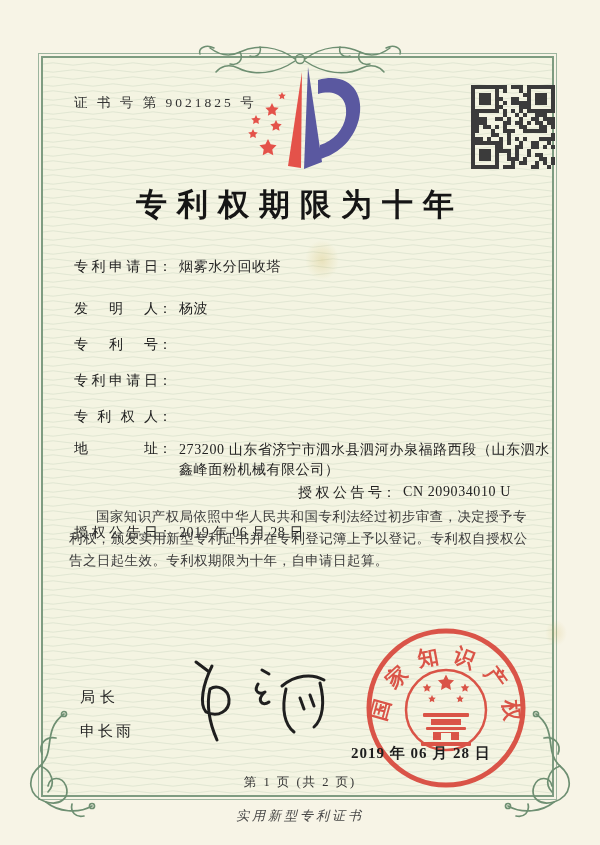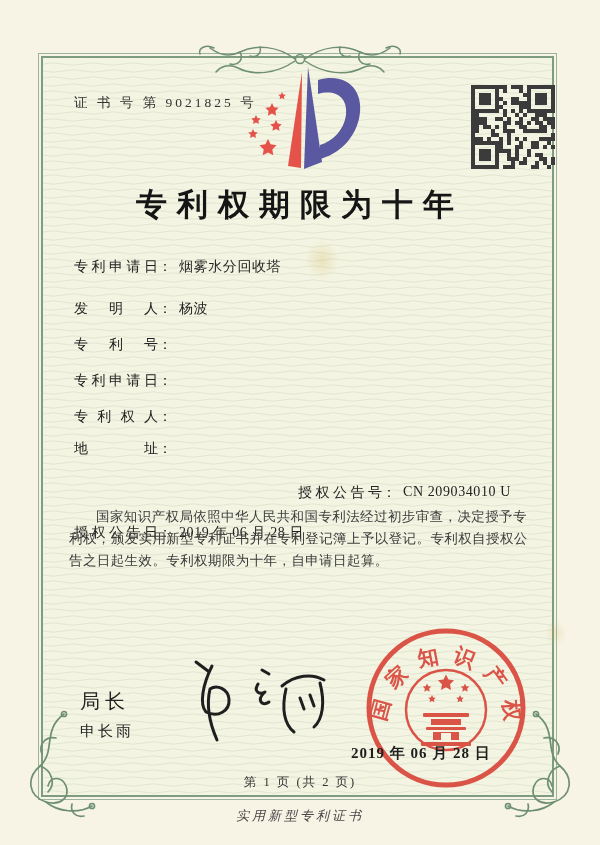--- a/index.html
+++ b/index.html
@@ -35,21 +35,21 @@
   .colon{flex:none;margin-right:7px;}
   .fvalue{letter-spacing:0.6px;}
   .fvalue.wrap{width:382px;line-height:1.45;}
   
   .body-text{
     position:absolute;left:69px;top:506px;width:464px;
     font-size:13.5px;line-height:1.62;color:#3c3c3c;letter-spacing:0.4px;
   }
   .body-text p{margin:0;text-indent:2em;}
   
-  .director-title{position:absolute;left:80px;top:688px;font-size:20px;letter-spacing:5px;color:#242424;}
+  .director-title{position:absolute;left:80px;top:688px;font-size:15px;letter-spacing:5px;color:#242424;}
   .director-name{position:absolute;left:80px;top:722px;font-size:15px;letter-spacing:3px;color:#242424;}
   .sig-svg{position:absolute;left:182px;top:652px;}
   .seal-svg{position:absolute;left:360px;top:622px;opacity:0.92;}
   .seal-date{
     position:absolute;left:351px;top:744px;width:175px;
     font-size:15px;font-weight:bold;letter-spacing:1px;color:#1e1e1e;
   }
   
   .page-no{position:absolute;left:0;top:774px;width:100%;text-align:center;font-size:12.5px;letter-spacing:2px;color:#333;}
   .footer-note{
@@ -489,20 +489,21 @@
   <span class="flabel">专利申请日</span>
     <span class="colon">：</span>
 </div>
 <div class="row" style="top:408px;">
   <span class="flabel">专利权人</span>
     <span class="colon">：</span>
 </div>
 <div class="row" style="top:440px;">
   <span class="flabel">地址</span>
     <span class="colon">：</span>
+    <span class="fvalue wrap">273200 山东省济宁市泗水县泗河办泉福路西段（山东泗水鑫峰面粉机械有限公司）</span>
 </div>
 <div class="row" style="top:484px;margin-top:40px;">
   <span class="flabel">授权公告日</span>
     <span class="colon">：</span>
     <span class="fvalue">2019 年 06 月 28 日</span>
 </div>
 <div class="row" style="left:298px;top:484px;">
   <span class="flabel">授权公告号</span>
     <span class="colon">：</span>
     <span class="fvalue">CN 209034010 U</span>

